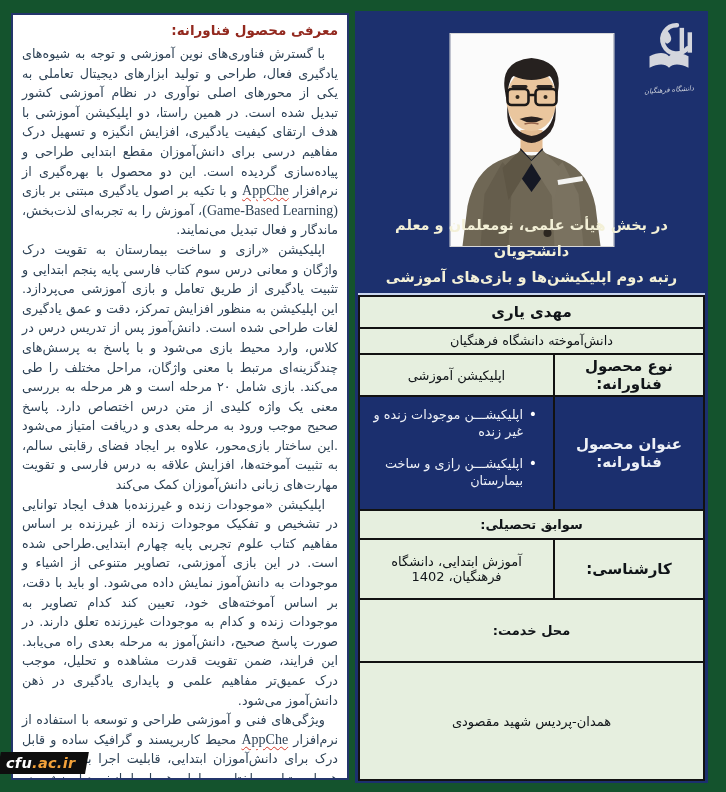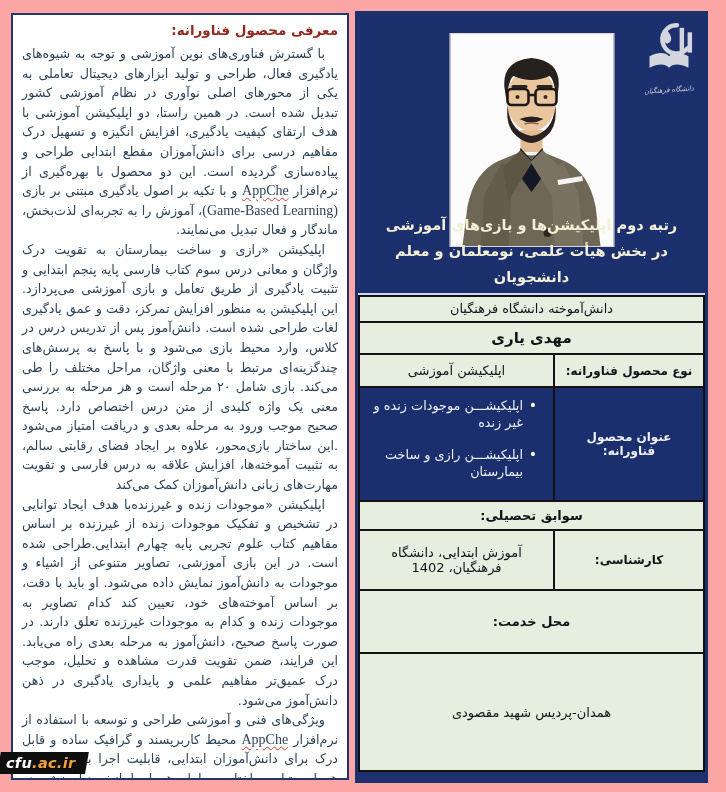--- a/index.html
+++ b/index.html
@@ -2,21 +2,21 @@
 <html lang="fa"><head>
 <meta charset="utf-8">
 <style>
   html,body{margin:0;padding:0;}
   body{
     width:726px;height:792px;
     background:#d3ddef;
     font-family:"DejaVu Sans", sans-serif;
     overflow:hidden;
   }
-  .page{position:relative;width:726px;height:792px;background:#fca5a5;}
+  .page{position:relative;width:726px;height:792px;background:#14532d;}
 
   
   .article-box{
     position:absolute;left:11px;top:13px;width:338px;height:767px;
     background:#ffffff;border:2px solid #23356b;box-sizing:border-box;
     padding:5px 9px 4px 9px;direction:rtl;overflow:hidden;
   }
   .article-title{
     margin:0 0 3px 0;font-size:13.5px;font-weight:bold;color:#93291f;
     line-height:21px;
@@ -56,21 +56,21 @@
     width:100%;border-collapse:collapse;table-layout:fixed;
     background:#e6efdf;
   }
   .profile-table td{
     border:2px solid #121212;padding:2px 6px;color:#101418;
     font-size:13px;vertical-align:middle;
   }
   col.col-label{width:150px;}
   .cell.name{font-weight:bold;font-size:15px;text-align:center;height:26px;}
   .cell.subtitle{text-align:center;font-size:12.8px;height:22px;padding-top:0;}
-  .cell.label{font-weight:bold;text-align:center;font-size:12px;}
+  .cell.label{font-weight:bold;text-align:center;font-size:15px;}
   .cell.center{text-align:center;border-radius:15px;}
   .cell.header{font-weight:bold;text-align:center;font-size:13px;}
   tr.r-type{height:33px;}
   tr.r-title{height:114px;}
   tr.r-edu{height:29px;}
   tr.r-bsc{height:60px;}
   tr.r-work{height:63px;border-radius:9px;}
   tr.r-workv{height:118px;}
   td.navy{background:#1b2f6e;color:#eef1f7;}
   ul.apps{list-style:none;margin:4px 0 0 0;padding:0 10px 0 0;}
@@ -157,37 +157,37 @@
           <circle cx="95" cy="63" r="2" fill="#33291f"></circle>
 
           <path d="M57 72 Q60 99 81 102 Q102 99 105 72 Q107 93 96 102 Q88 109 81 109 Q74 109 66 102 Q55 93 57 72 Z" fill="#282120"></path>
 
           <path d="M69 85 Q81 80 93 85 Q81 92 69 85 Z" fill="#282120"></path>
           <path d="M74 90 Q81 88 88 90" stroke="#97664d" stroke-width="1.6" fill="none"></path>
         </svg>
       </div>
 
       <div class="banner" dir="rtl">
+        <div>در بخش هیأت علمی، نومعلمان و معلم دانشجویان</div>
         <div>رتبه دوم اپلیکیشن‌ها و بازی‌های آموزشی</div>
-        <div>در بخش هیأت علمی، نومعلمان و معلم دانشجویان</div>
       </div>
     </div>
 
     <div class="table-wrap">
       <table class="profile-table" dir="rtl">
         <colgroup>
             <col class="col-label">
             <col class="col-value">
           </colgroup>
         <tbody>
             <tr>
+          <td colspan="2" class="cell name">مهدی یاری</td>
+        </tr>
+        <tr>
           <td colspan="2" class="cell subtitle">دانش‌آموخته دانشگاه فرهنگیان</td>
-        </tr>
-        <tr>
-          <td colspan="2" class="cell name">مهدی یاری</td>
         </tr>
         <tr class="r-type">
           <td class="cell label">نوع محصول فناورانه:</td>
           <td class="cell center">اپلیکیشن آموزشی</td>
         </tr>
         <tr class="r-title">
           <td class="cell label navy">عنوان محصول فناورانه:</td>
           <td class="navy">
             <ul class="apps">
               <li>اپلیکیشـــن موجودات زنده و غیر زنده</li>

